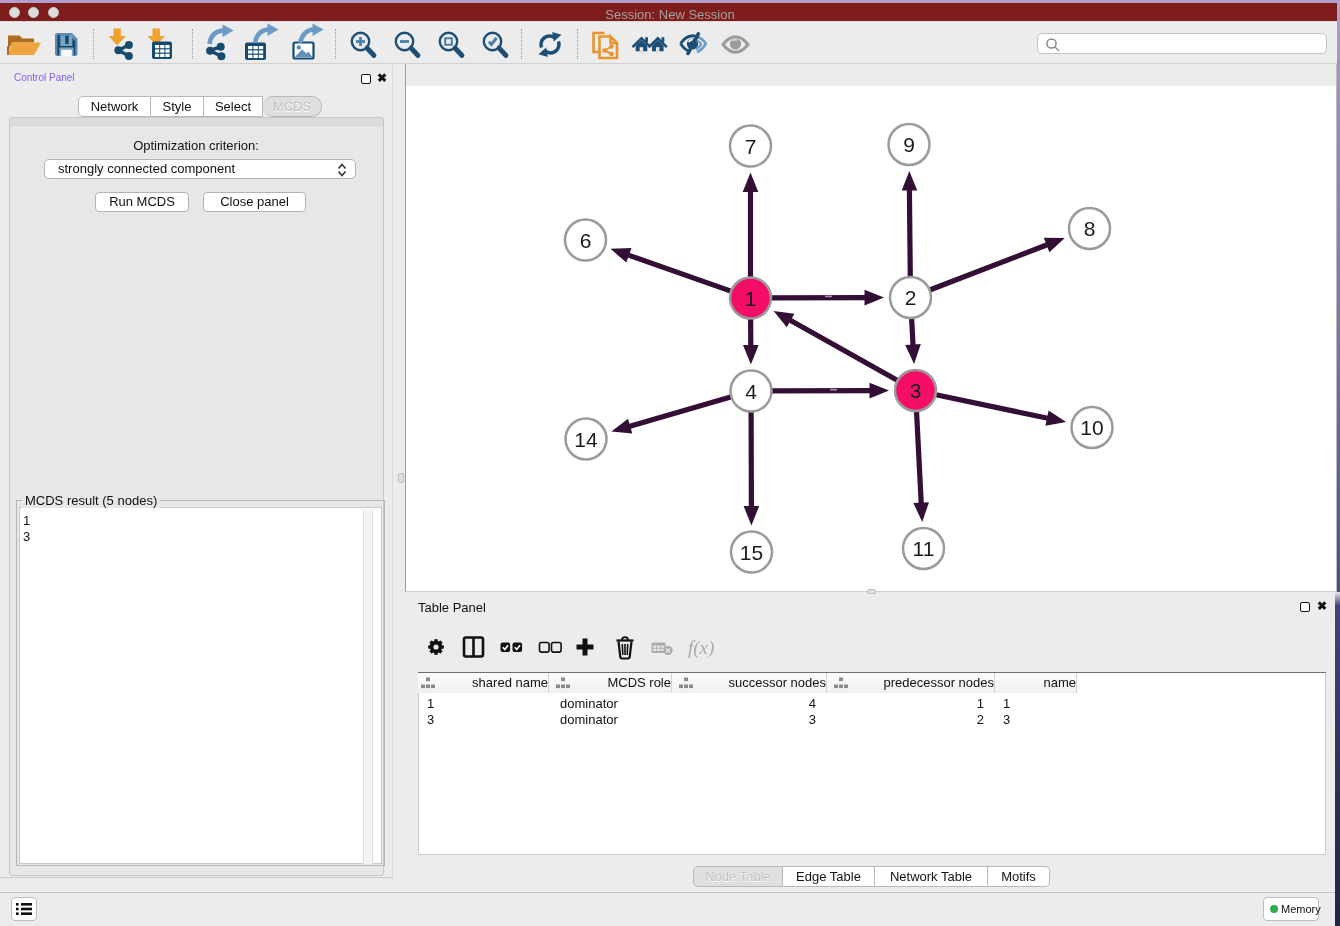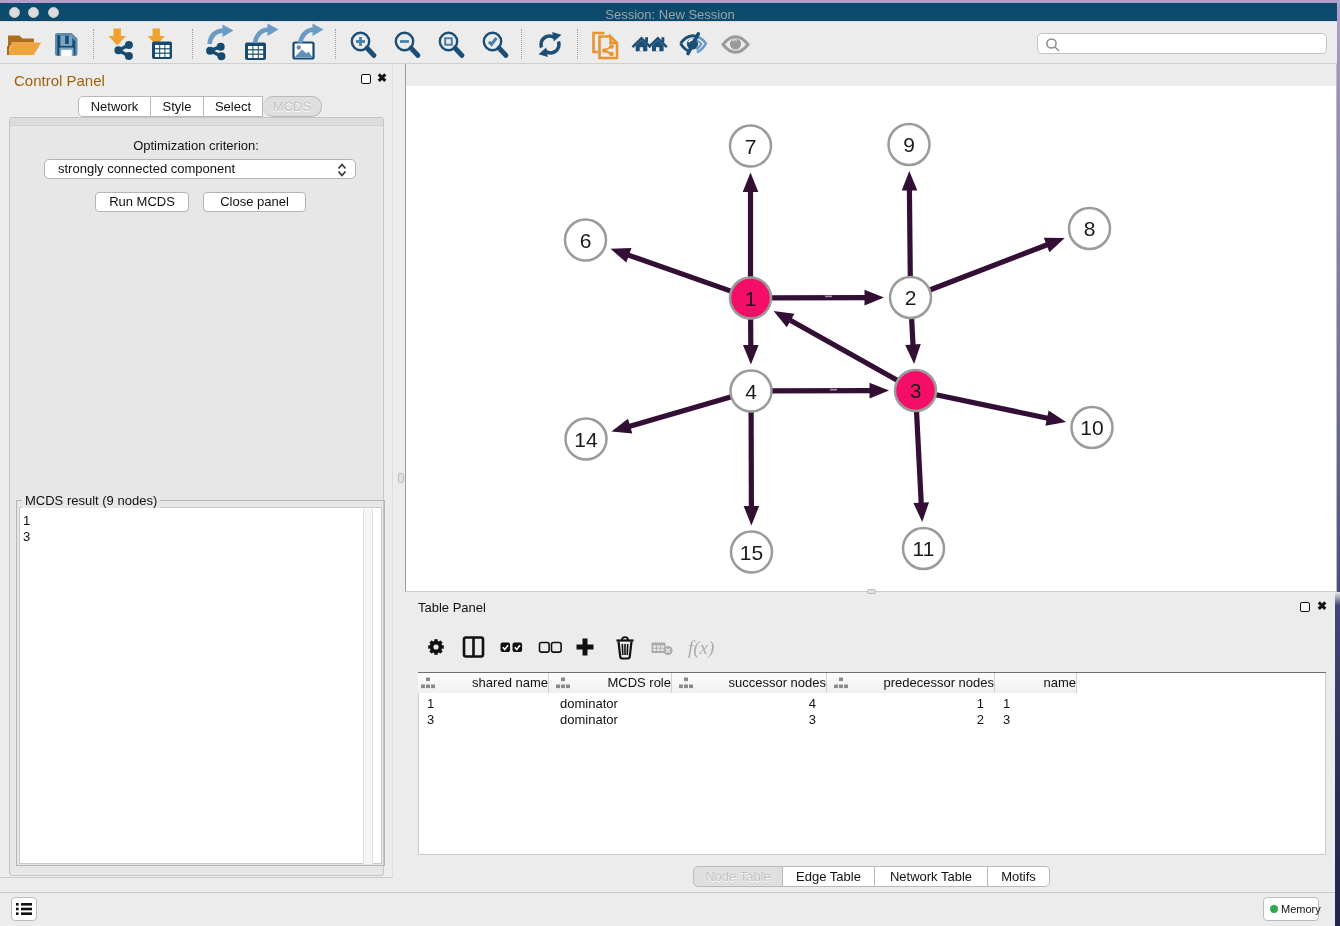--- a/index.html
+++ b/index.html
@@ -1,29 +1,29 @@
 <!DOCTYPE html>
 <html><head>
 <meta charset="utf-8">
 <style>
 * { margin:0; padding:0; box-sizing:border-box; }
 html,body { width:1340px; height:926px; overflow:hidden; font-family:"Liberation Sans",sans-serif; background:#ececec; }
 .abs { position:absolute; }
 #app { position:relative; width:1340px; height:926px; }
 
 #topline { left:0; top:0; width:1340px; height:3px; background:#b29ec9; }
-#titlebar { left:0; top:3px; width:1340px; height:19px; background:#0c4a6e; border-bottom:1px solid #dadada; }
+#titlebar { left:0; top:3px; width:1340px; height:19px; background:#7f1d1d; border-bottom:1px solid #dadada; }
 .tl-circle { position:absolute; top:4px; width:11px; height:11px; border-radius:50%; background:#dcdcdc; border:1px solid #c8c8c8; }
 #wintitle { position:absolute; top:4px; left:0; width:1340px; text-align:center; font-size:13px; color:#a2a2a2; }
 
 #toolbar { left:0; top:23px; width:1340px; height:41px; background:#ececec; border-bottom:1px solid #d0d0d0; }
 .sep { position:absolute; top:6px; height:30px; width:0; border-left:1px dotted #9f9f9f; }
 #searchbox { position:absolute; left:1037px; top:10px; width:290px; height:21px; background:#fff; border:1px solid #c3c3c3; border-radius:5px; }
 
-#cp-title { left:14px; top:72px; font-size:15px; color:#a16207; }
+#cp-title { left:14px; top:72px; font-size:10px; color:#8b5cf6; }
 .floatbtn { position:absolute; width:10px; height:10px; border:1.5px solid #111; border-radius:2px; background:#fff; }
 .closex { position:absolute; font-size:12px; color:#111; font-weight:bold; }
 .tabgroup { position:absolute; display:flex; height:21px; }
 .tabgroup .tab { border:1px solid #b9b9b9; border-left:none; background:#fff; font-size:13px; color:#111; text-align:center; line-height:19px; }
 .tabgroup .tab.first { border-left:1px solid #b9b9b9; border-radius:5px 0 0 5px; }
 .tabgroup .tab.last { border-radius:0 5px 5px 0; }
 .tabgroup .tab.sel { background:#dfdfdf; color:#c2c2c2; text-shadow:0 1px 0 #ffffff; }
 #cp-pane { left:9px; top:117px; width:375px; height:759px; background:#e7e7e7; border:1px solid #c6c6c6; border-radius:3px; }
 #cp-pane .topband { position:absolute; left:0; top:0; width:100%; height:8px; background:#dcdcdc; border-bottom:1px solid #d2d2d2; border-radius:3px 3px 0 0; }
 #opt-label { left:0; top:138px; width:392px; text-align:center; font-size:13px; color:#111; }
@@ -235,21 +235,21 @@
 </div>
 <div class="abs" id="opt-label">Optimization criterion:</div>
 <div class="btn" style="left:95px;top:192px;width:94px;">Run MCDS</div>
 <div class="btn" style="left:203px;top:192px;width:103px;">Close panel</div>
 <div class="abs" id="fieldset"></div>
 <div class="abs" id="fs-text">
   <div style="position:absolute;left:3px;top:4.5px;">1</div>
   <div style="position:absolute;left:3px;top:20.5px;">3</div>
   <div id="fs-scroll"></div>
 </div>
-<div class="abs" id="fs-title">MCDS result (9 nodes)</div>
+<div class="abs" id="fs-title">MCDS result (5 nodes)</div>
 <div class="abs" id="vsplit-handle"></div>
 <div class="abs" id="cp-bottom-line"></div>
 <div class="abs" style="left:392px;top:64px;width:1px;height:813px;background:#dcdcdc"></div>
 
 <div class="abs" id="frame">
   <div id="canvas">
     <svg width="930" height="505" viewBox="0 0 930 505">
 <line x1="344.5" y1="193.5" x2="344.5" y2="104.0" stroke="#330f35" stroke-width="5.2"></line>
 <polygon points="344.5,86.5 352.3,106.0 336.7,106.0" fill="#330f35"></polygon>
 <line x1="327.0" y1="205.9" x2="221.0" y2="168.6" stroke="#330f35" stroke-width="5.2"></line>

